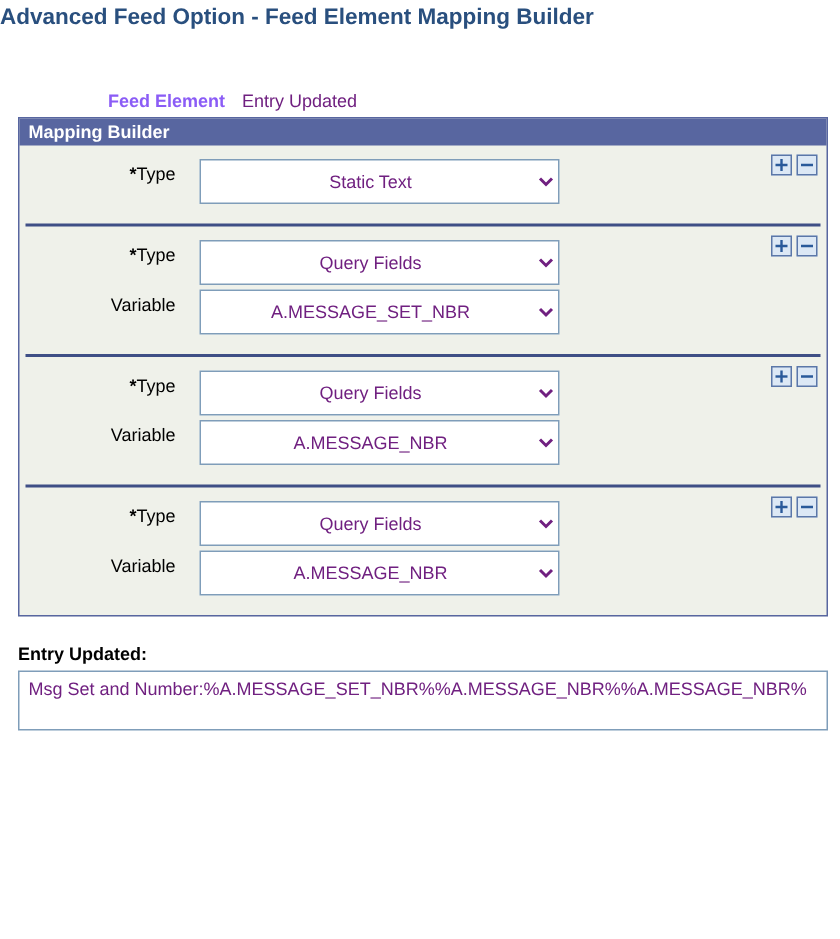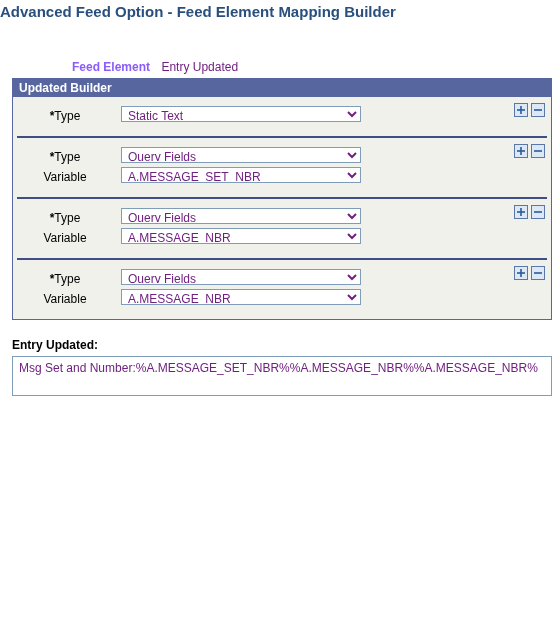--- a/index.html
+++ b/index.html
@@ -56,41 +56,42 @@
     border-top: 2px solid #3F4F86;
     margin: 0 4px;
   }
   .row {
     display: flex;
     align-items: flex-start;
     margin: 3px 0;
   }
   .lab {
     width: 104px;
-    text-align: center;
-    padding-right: 4px;
+    text-align: right;
+    padding-right: 16px;
     padding-top: 3px;
     font-weight: normal;
   }
   .lab .star {
     font-weight: bold;
   }
   .field-wrap {
     flex: 0 0 auto;
   }
   select.sel {
     width: 240px;
     font-family: Arial, Helvetica, sans-serif;
     font-size: 12px;
     padding: 1px 2px;
     color: #702080;
     border: 1px solid #7F9DB9;
     background: #fff;
-    height: 16px;
+    height: 30px;
     box-sizing: border-box;
+    text-align: center;
   }
   textarea.txt {
     width: 376px;
     height: 46px;
     font-family: Arial, Helvetica, sans-serif;
     font-size: 12px;
     padding: 2px 4px;
     color: #702080;
     border: 1px solid #7F9DB9;
     background: #fff;
@@ -151,21 +152,21 @@
 
 <div class="page">
   <div class="title">Advanced Feed Option - Feed Element Mapping Builder</div>
 
   <div class="feed-elem-row">
     <span class="feed-elem-label">Feed Element</span>
     <span class="feed-elem-value">Entry Updated</span>
   </div>
 
   <div class="builder">
-    <div class="builder-header">Updated Builder</div>
+    <div class="builder-header">Mapping Builder</div>
     <div class="builder-body">
 
       <div class="block">
         <div class="pmset">
           <div class="pm">
             <svg width="10" height="10">
                 <line x1="5" y1="1" x2="5" y2="9" stroke="#2A5A9A" stroke-width="1.6"></line>
                 <line x1="1" y1="5" x2="9" y2="5" stroke="#2A5A9A" stroke-width="1.6"></line>
               </svg>
           </div>

